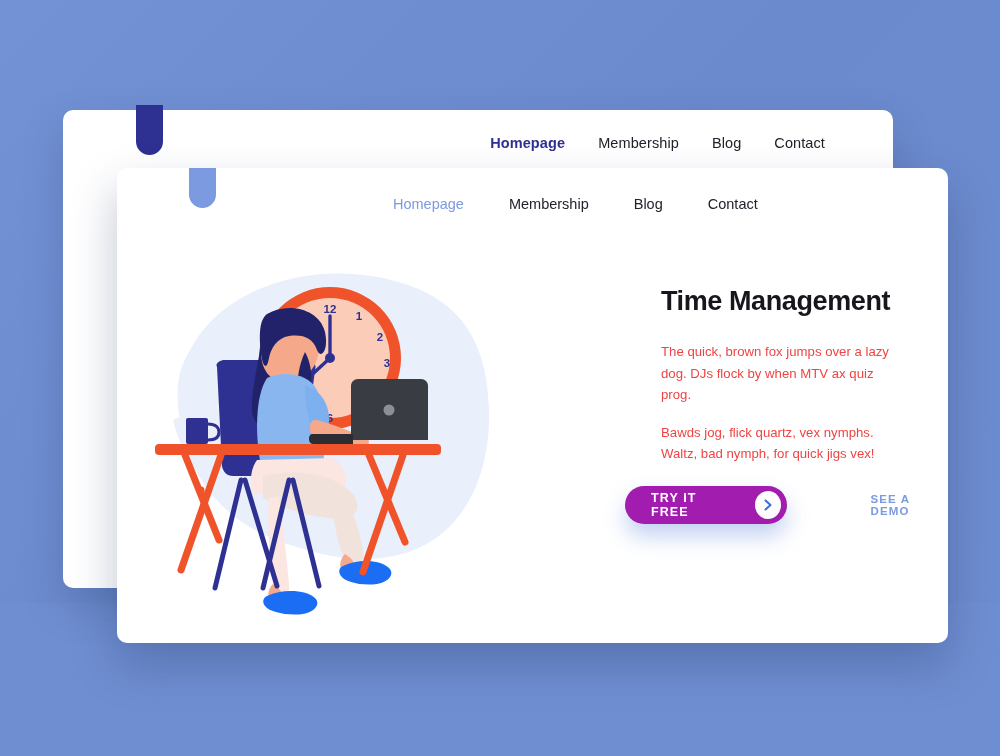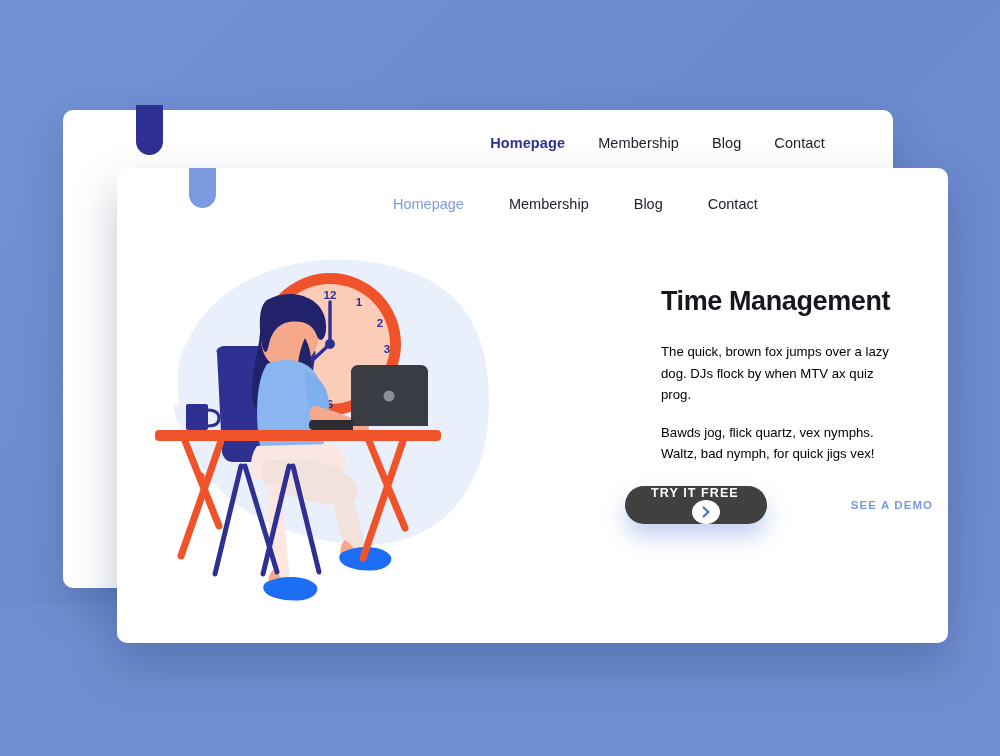--- a/index.html
+++ b/index.html
@@ -121,43 +121,42 @@
   .headline {
     font-size: 27px;
     font-weight: bold;
     color: #15171c;
     letter-spacing: -0.4px;
     margin: 0 0 24px 0;
     line-height: 1.2;
   }
   .para {
     font-size: 13.2px;
-    color: #000000;
+    color: #ef4444;
     line-height: 1.62;
     margin: 0 0 16px 0;
     max-width: 232px;
   }
   .cta-row {
     position: absolute;
     left: 508px;
     top: 318px;
     display: flex;
     align-items: center;
     gap: 36px;
   }
   .try-btn {
     position: relative;
     display: flex;
     align-items: center;
-    background: #404040;
+    background: #a21caf;
     border-radius: 26px;
     height: 38px;
     padding: 0 6px 0 26px;
     box-shadow: 0 12px 22px rgba(123, 154, 224, 0.45);
-    flex-direction: column;
   }
   .try-btn .label {
     color: #ffffff;
     font-size: 12.5px;
     font-weight: bold;
     letter-spacing: 1.1px;
     margin-right: 22px;
   }
   .arrow-circle {
     width: 28px;
@@ -173,21 +172,21 @@
     font-size: 11.5px;
     font-weight: bold;
     letter-spacing: 1.1px;
     margin-left: 48px;
   }
 
   
   .illustration {
     position: absolute;
     left: 20px;
-    top: 58px;
+    top: 72px;
     width: 420px;
     height: 420px;
   }
   .illustration svg { display: block; }
 </style>
 </head>
 <body>
 
 <div id="stage">
 

